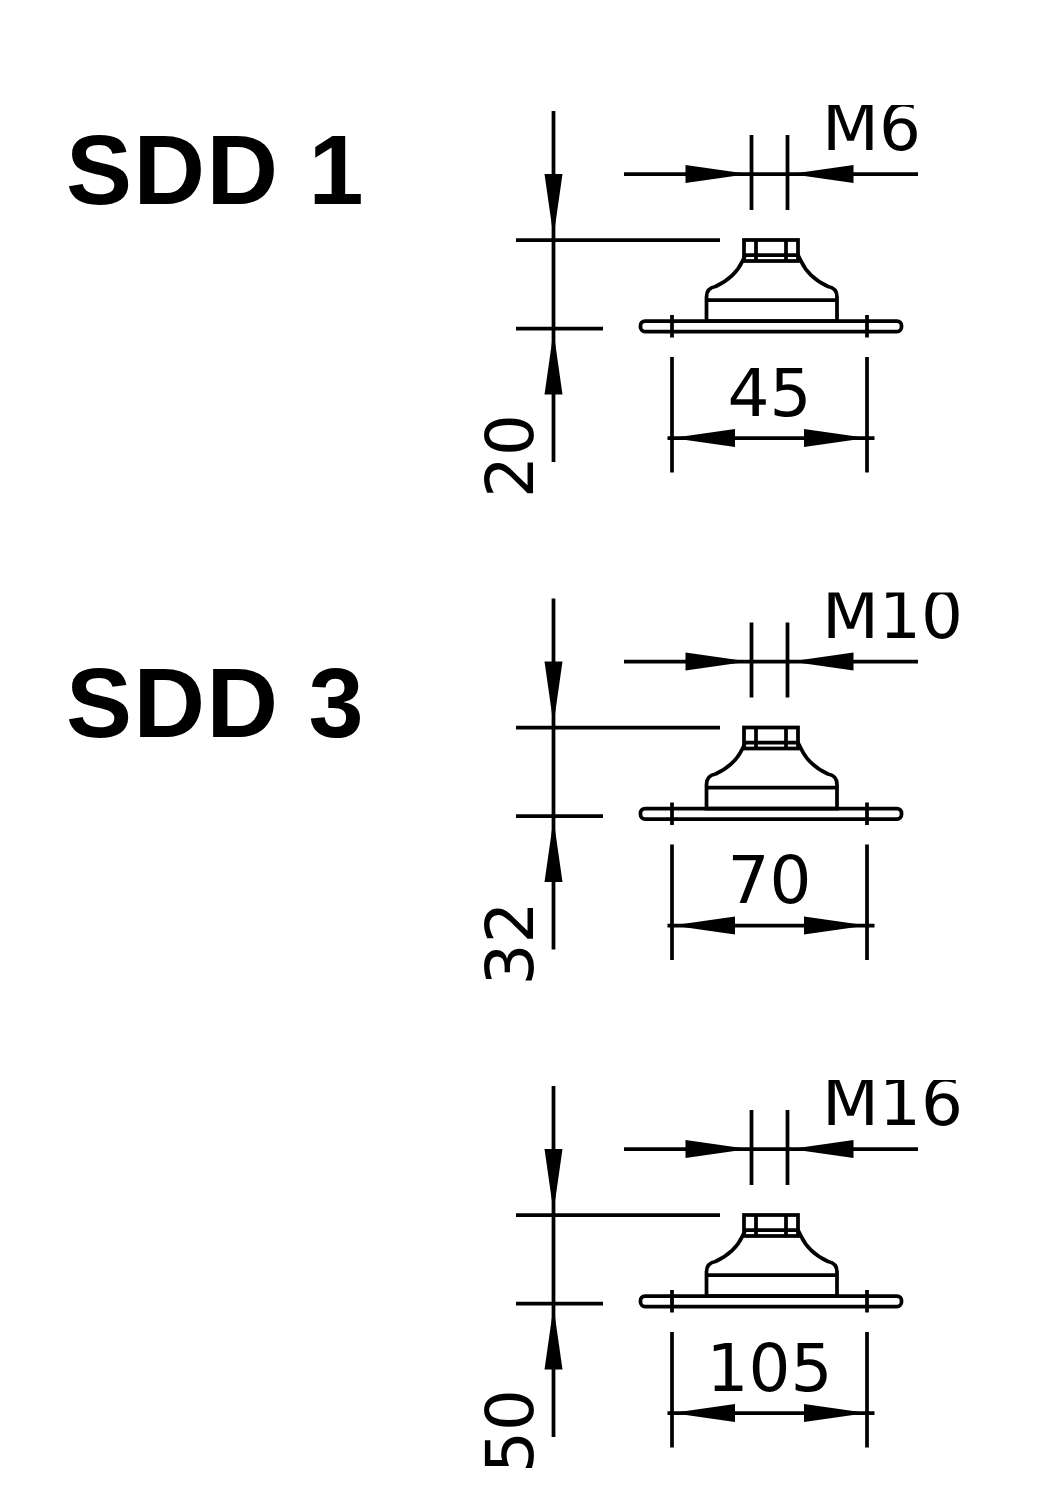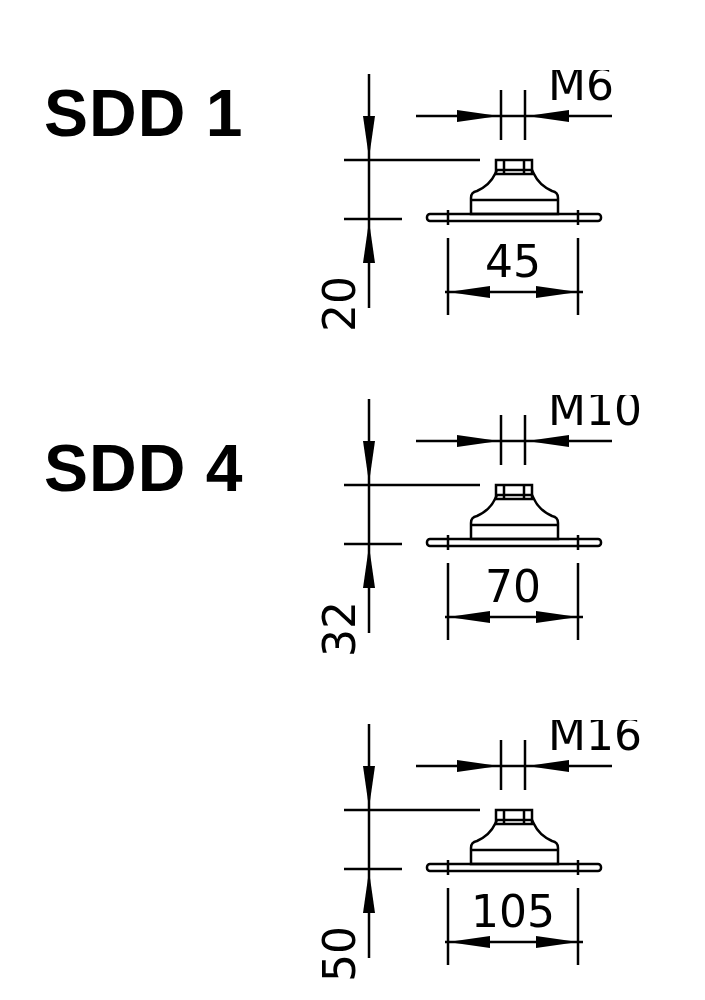--- a/index.html
+++ b/index.html
@@ -49,21 +49,21 @@
         <polygon points="490,216 490,228 448,222"></polygon>
         <polygon points="536,216 536,228 578,222"></polygon>
       </g>
       <text class="dimtext" x="548" y="30">M6</text>
       <text class="dimtext" x="513" y="207" text-anchor="middle">45</text>
       <text class="dimtext" transform="translate(355,262) rotate(-90)">20</text>
     </svg>
   </div>
 
   <div class="variant" style="top: 395px;">
-    <div class="variant-title" style="top: 40px;">SDD 4</div>
+    <div class="variant-title" style="top: 40px;">SDD 3</div>
     <svg class="drawing" width="705" height="330" viewBox="0 0 705 330">
       <g stroke="#000" stroke-width="2.5" fill="none">
 
         <line x1="369" y1="4" x2="369" y2="238"></line>
         <line x1="344" y1="90" x2="480" y2="90"></line>
         <line x1="344" y1="149" x2="402" y2="149"></line>
 
         <line x1="416" y1="46" x2="612" y2="46"></line>
         <line x1="501" y1="20" x2="501" y2="70"></line>
         <line x1="525" y1="20" x2="525" y2="70"></line>

